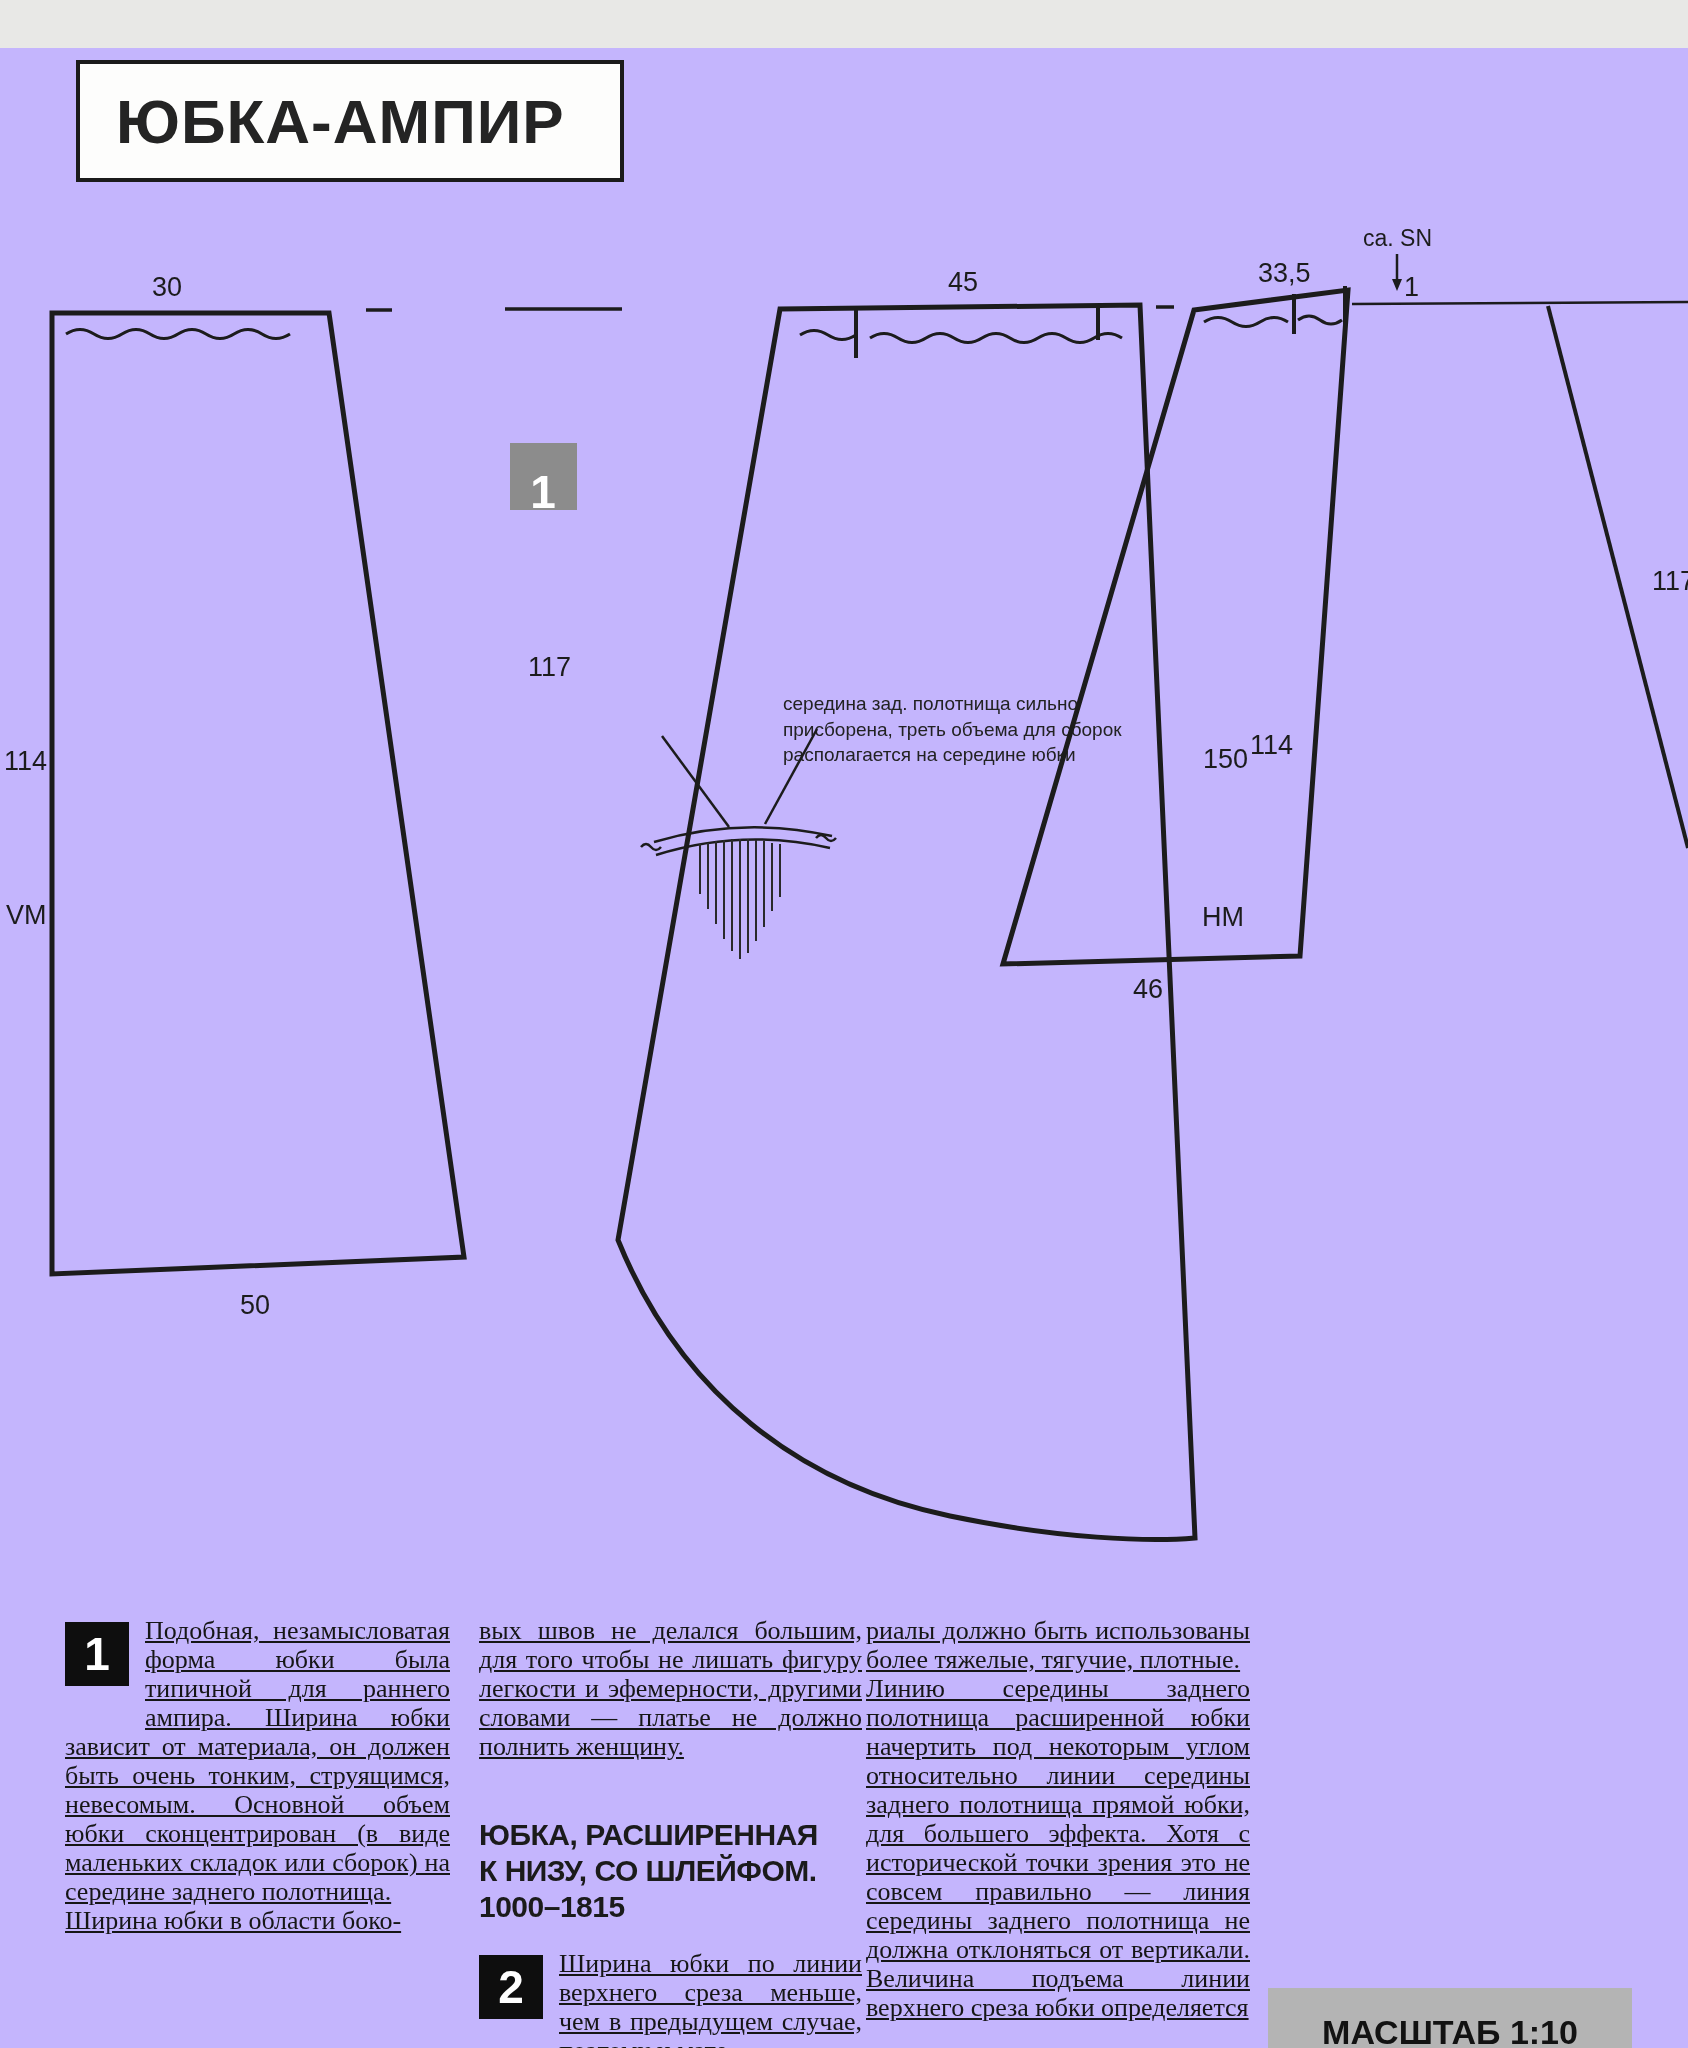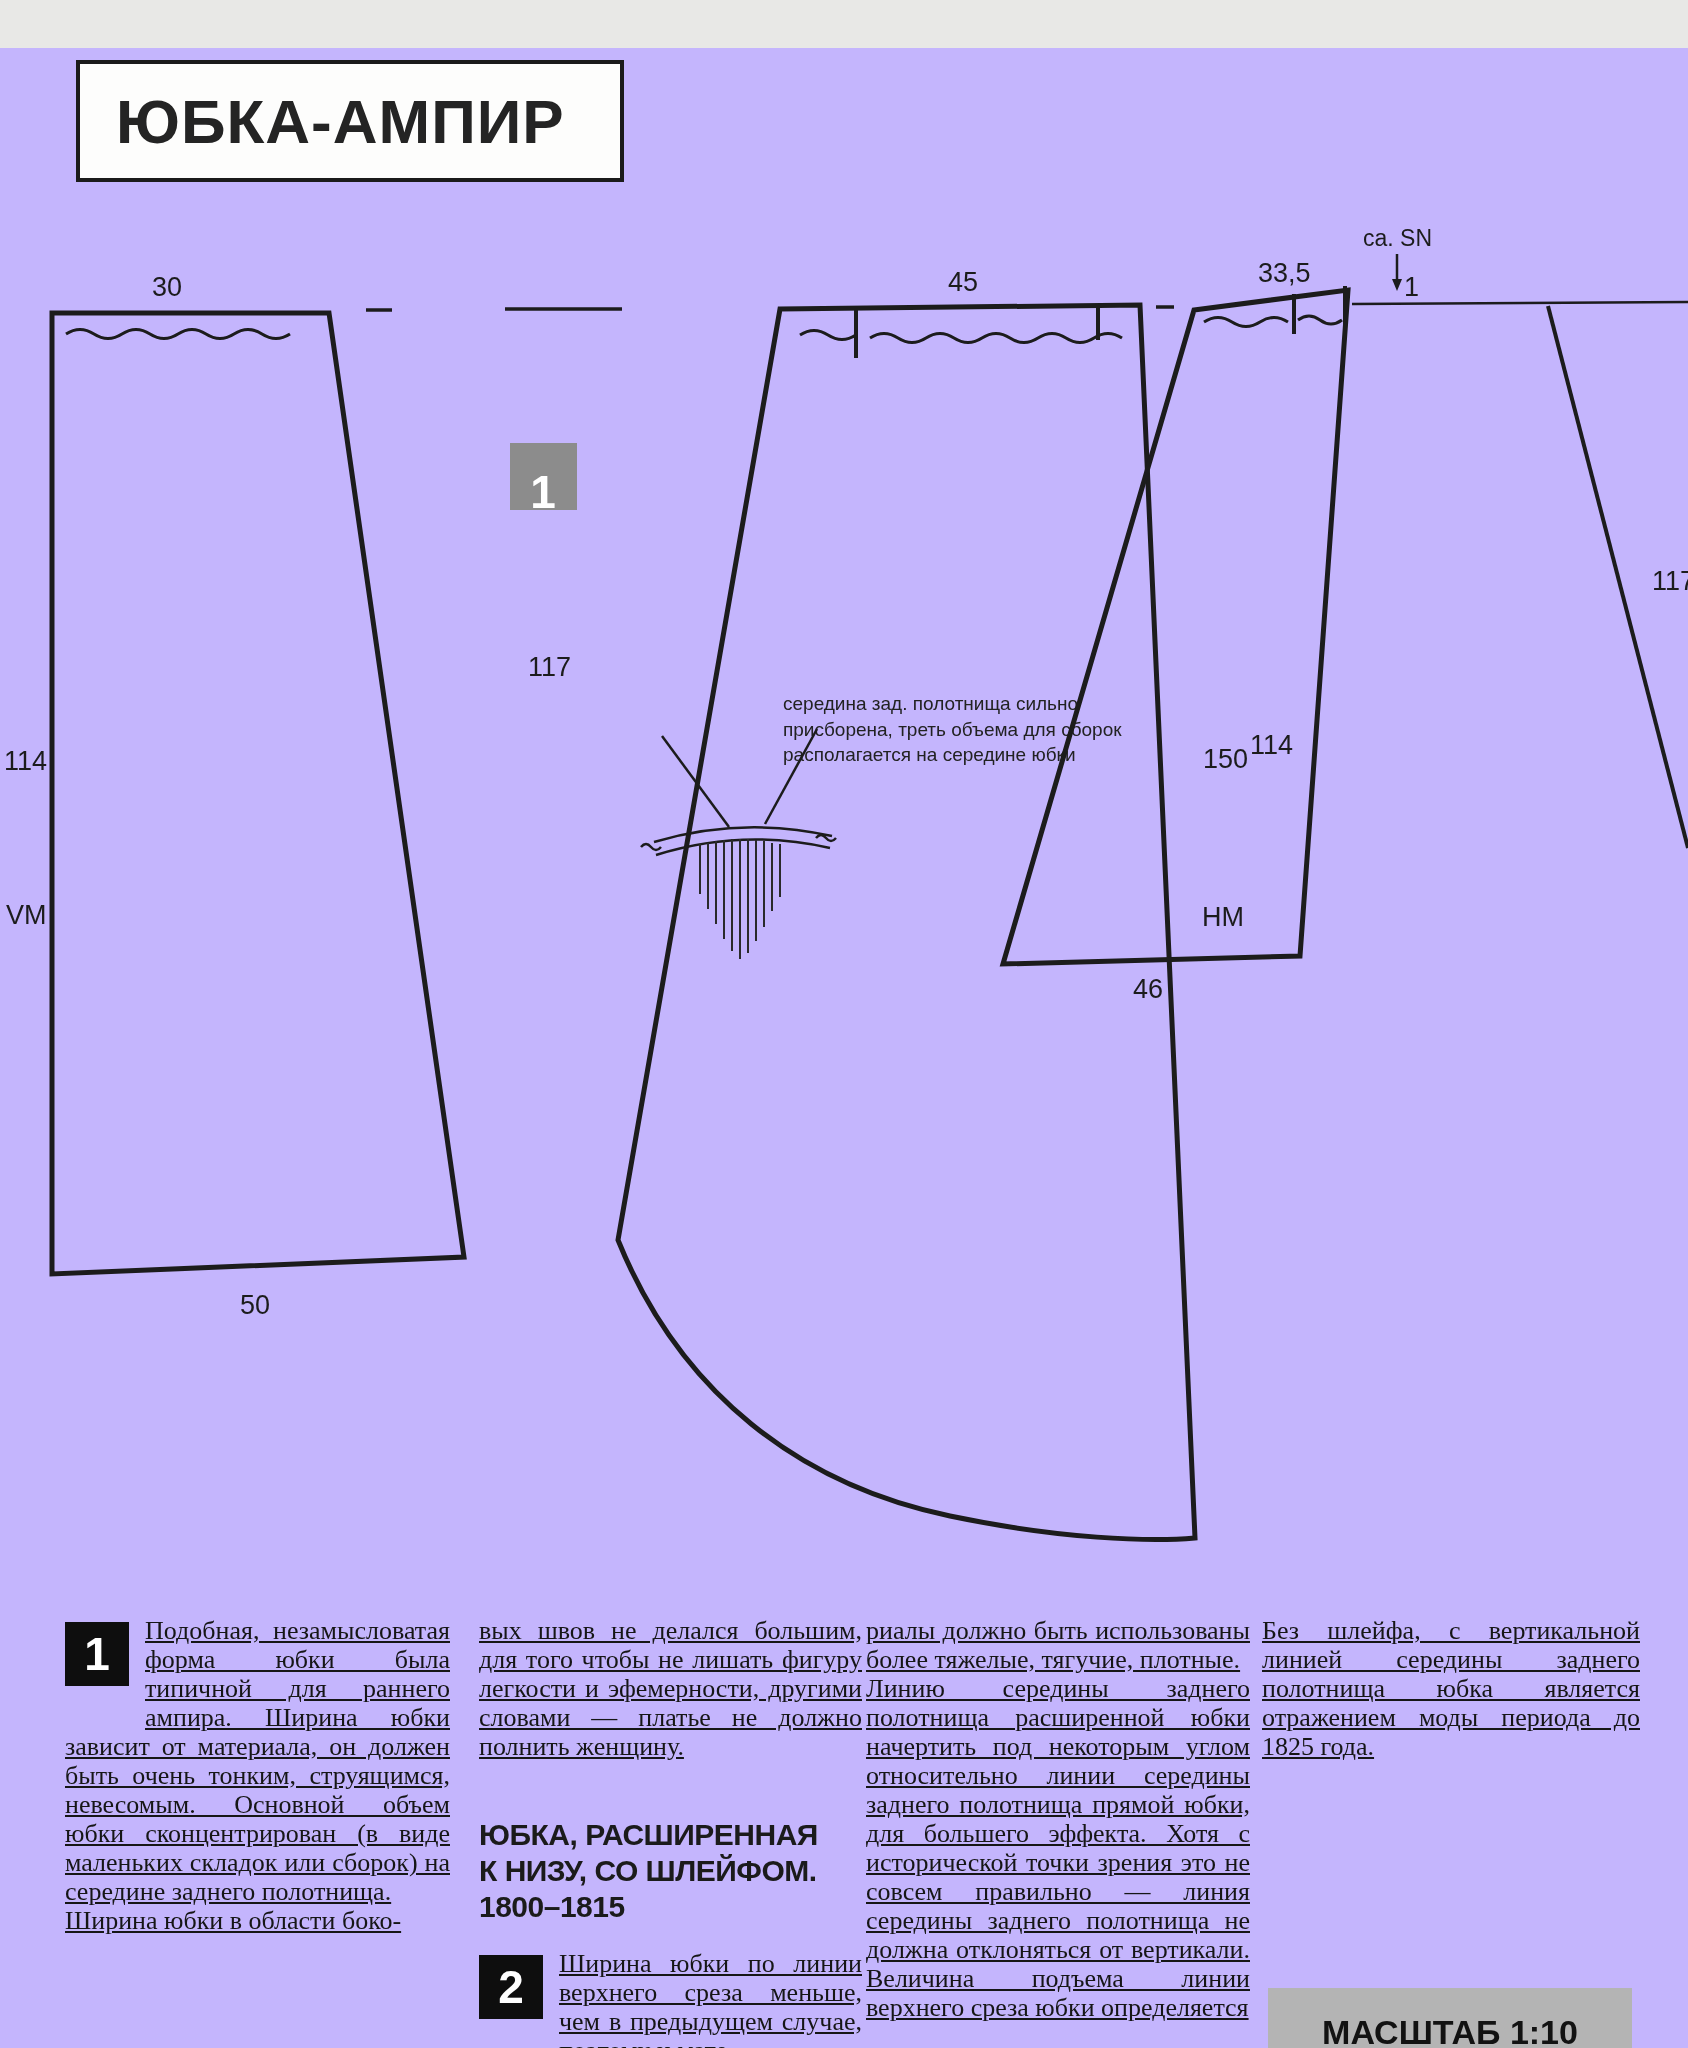--- a/index.html
+++ b/index.html
@@ -126,30 +126,29 @@
 
   <div class="col col1" style="left:65px;width:385px;">
     <p><span class="numbox">1</span><span>Подобная, незамысловатая форма юбки была типичной для раннего ампира. Ширина юбки зависит от материала, он должен быть очень тонким, струящимся, невесомым. Основной объем юбки сконцентрирован (в виде маленьких складок или сборок) на середине заднего полотнища.</span></p>
     <p><span>Ширина юбки в области боко-</span></p>
   </div>
 
   <div class="col col2" style="left:479px;width:383px;">
     <p><span>вых швов не делался большим, для того чтобы не лишать фигуру легкости и эфемерности, другими словами — платье не должно полнить женщину.</span></p>
     <h2 class="head">ЮБКА, РАСШИРЕННАЯ
 К НИЗУ, СО ШЛЕЙФОМ.
-1800–1815</h2>
+1000–1815</h2>
     <p><span class="numbox">2</span><span>Ширина юбки по линии верхнего среза меньше, чем в предыдущем случае, поэтому и мате-</span></p>
   </div>
 
   <div class="col col3" style="left:866px;width:384px;">
     <p><span>риалы должно быть использованы более тяжелые, тягучие, плотные.</span></p>
     <p><span>Линию середины заднего полотнища расширенной юбки начертить под некоторым углом относительно линии середины заднего полотнища прямой юбки, для большего эффекта. Хотя с исторической точки зрения это не совсем правильно — линия середины заднего полотнища не должна отклоняться от вертикали. Величина подъема линии верхнего среза юбки определяется</span></p>
   </div>
 
   <div class="col col4" style="left:1262px;width:378px;">
-    <p><span>Без шлейфа, с вертикальной линией середины заднего полотнища юбка является отражением моды периода до 1825 года.</span></p>
   </div>
 
   <div class="scalebox">
     <span>МАСШТАБ 1:10</span>
   </div>
 
 </div>
 
 </body></html>

